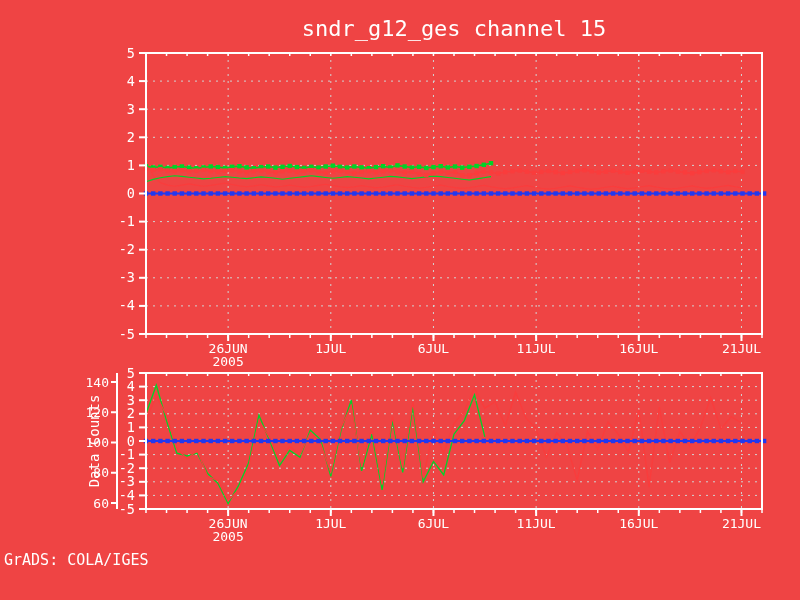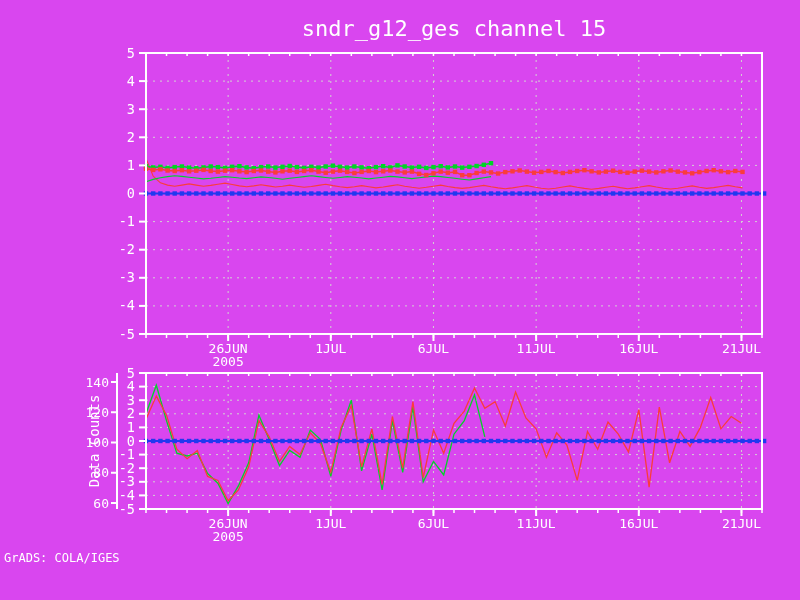--- a/index.html
+++ b/index.html
@@ -1,20 +1,20 @@
 <!DOCTYPE html>
 <html><head>
 <meta charset="utf-8">
 <style>
   html,body{margin:0;padding:0;background:#000;}
-  #screen{position:relative;width:800px;height:600px;background:#d946ef;overflow:hidden;
+  #screen{position:relative;width:800px;height:600px;background:#ef4444;overflow:hidden;
           font-family:"DejaVu Sans Mono","Liberation Mono",monospace;}
   #chart-title{position:absolute;left:146px;top:16px;width:616px;text-align:center;
                color:#fff;font-size:22px;letter-spacing:0px;white-space:pre;}
-  #footer-credit{position:absolute;left:4px;top:551px;color:#fff;font-size:12px;letter-spacing:0px;}
+  #footer-credit{position:absolute;left:4px;top:551px;color:#fff;font-size:15px;letter-spacing:0px;}
   #chart-svg{position:absolute;left:0;top:0;}
   text{font-family:"DejaVu Sans Mono","Liberation Mono",monospace;}
 </style>
 </head>
 <body>
 
 <div id="screen">
   <div id="chart-title">sndr_g12_ges channel 15</div>
   <svg id="chart-svg" width="800" height="600">
       <g>

